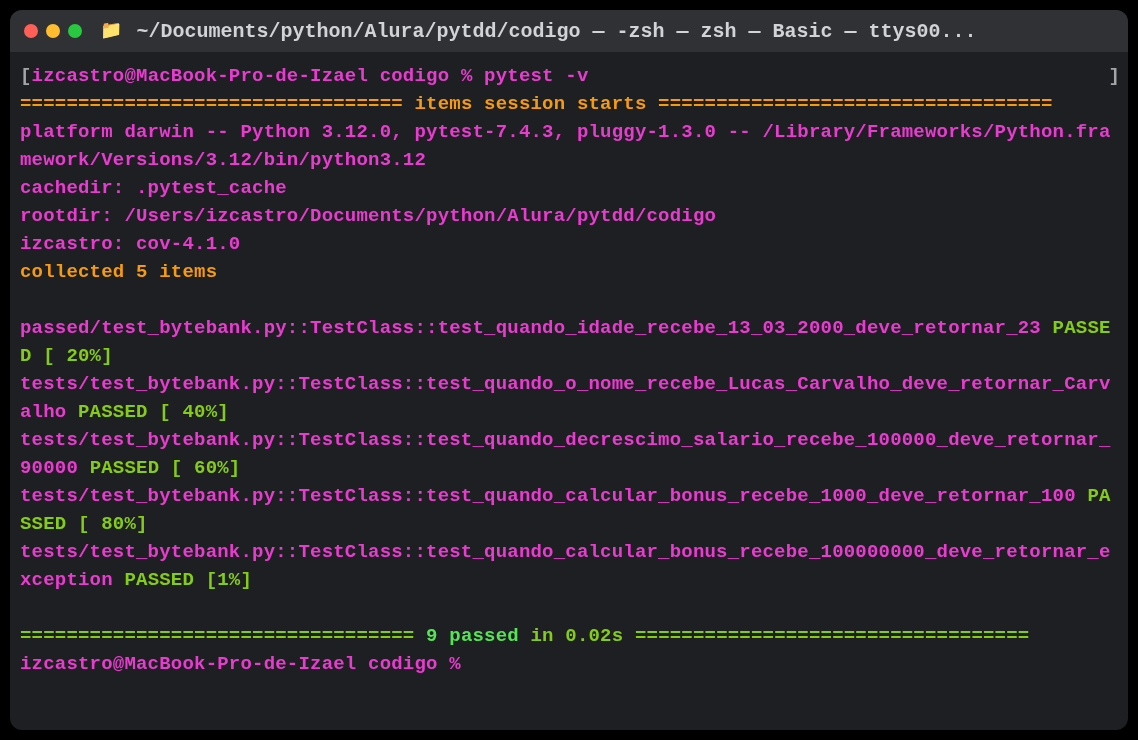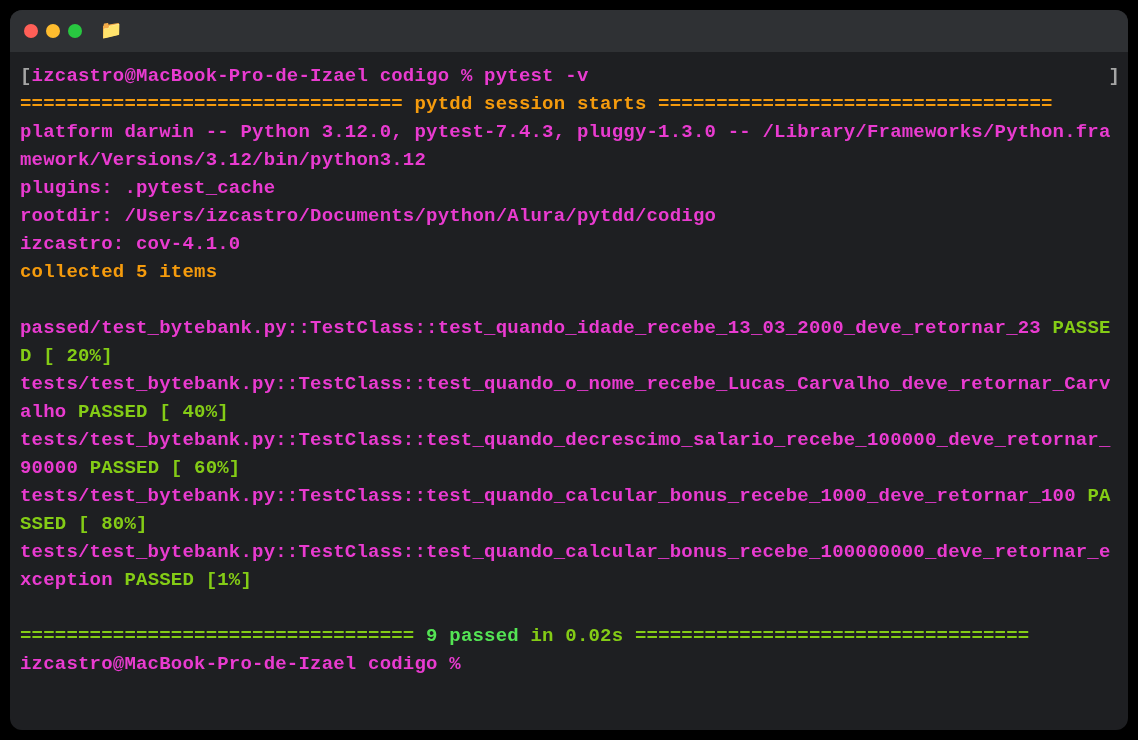--- a/index.html
+++ b/index.html
@@ -76,26 +76,27 @@
 </head>
 <body>
 
 <div class="window">
 
   <div class="titlebar">
     <div class="traffic-light tl-red"></div>
     <div class="traffic-light tl-yellow"></div>
     <div class="traffic-light tl-green"></div>
     <span class="folder-icon">📁</span>
+    <div class="title-text">~/Documents/python/Alura/pytdd/codigo — -zsh — zsh — Basic — ttys00...</div>
   </div>
 
   <div class="term"><span class="bracket">[</span><span class="mag">izcastro@MacBook-Pro-de-Izael codigo % </span><span class="mag">pytest -v</span><span class="bracket" style="float:right">]</span>
-<span class="orange">================================= </span><span class="orange">pytdd session starts</span><span class="orange"> ==================================</span>
+<span class="orange">================================= </span><span class="orange">items session starts</span><span class="orange"> ==================================</span>
 <span class="mag">platform darwin -- Python 3.12.0, pytest-7.4.3, pluggy-1.3.0 -- /Library/Frameworks/Python.framework/Versions/3.12/bin/python3.12</span>
-<span class="mag">plugins: .pytest_cache</span>
+<span class="mag">cachedir: .pytest_cache</span>
 <span class="mag">rootdir: /Users/izcastro/Documents/python/Alura/pytdd/codigo</span>
 <span class="mag">izcastro: cov-4.1.0</span>
 <span class="orange">collected 5 items</span>
 
 <span class="mag">passed/test_bytebank.py::TestClass::test_quando_idade_recebe_13_03_2000_deve_retornar_23 </span><span class="green">PASSED</span><span class="green"> [ 20%]</span>
 <span class="mag">tests/test_bytebank.py::TestClass::test_quando_o_nome_recebe_Lucas_Carvalho_deve_retornar_Carvalho </span><span class="green">PASSED</span><span class="green"> [ 40%]</span>
 <span class="mag">tests/test_bytebank.py::TestClass::test_quando_decrescimo_salario_recebe_100000_deve_retornar_90000 </span><span class="green">PASSED</span><span class="green"> [ 60%]</span>
 <span class="mag">tests/test_bytebank.py::TestClass::test_quando_calcular_bonus_recebe_1000_deve_retornar_100 </span><span class="green">PASSED</span><span class="green"> [ 80%]</span>
 <span class="mag">tests/test_bytebank.py::TestClass::test_quando_calcular_bonus_recebe_100000000_deve_retornar_exception </span><span class="green">PASSED</span><span class="green"> [1%]</span>
 

